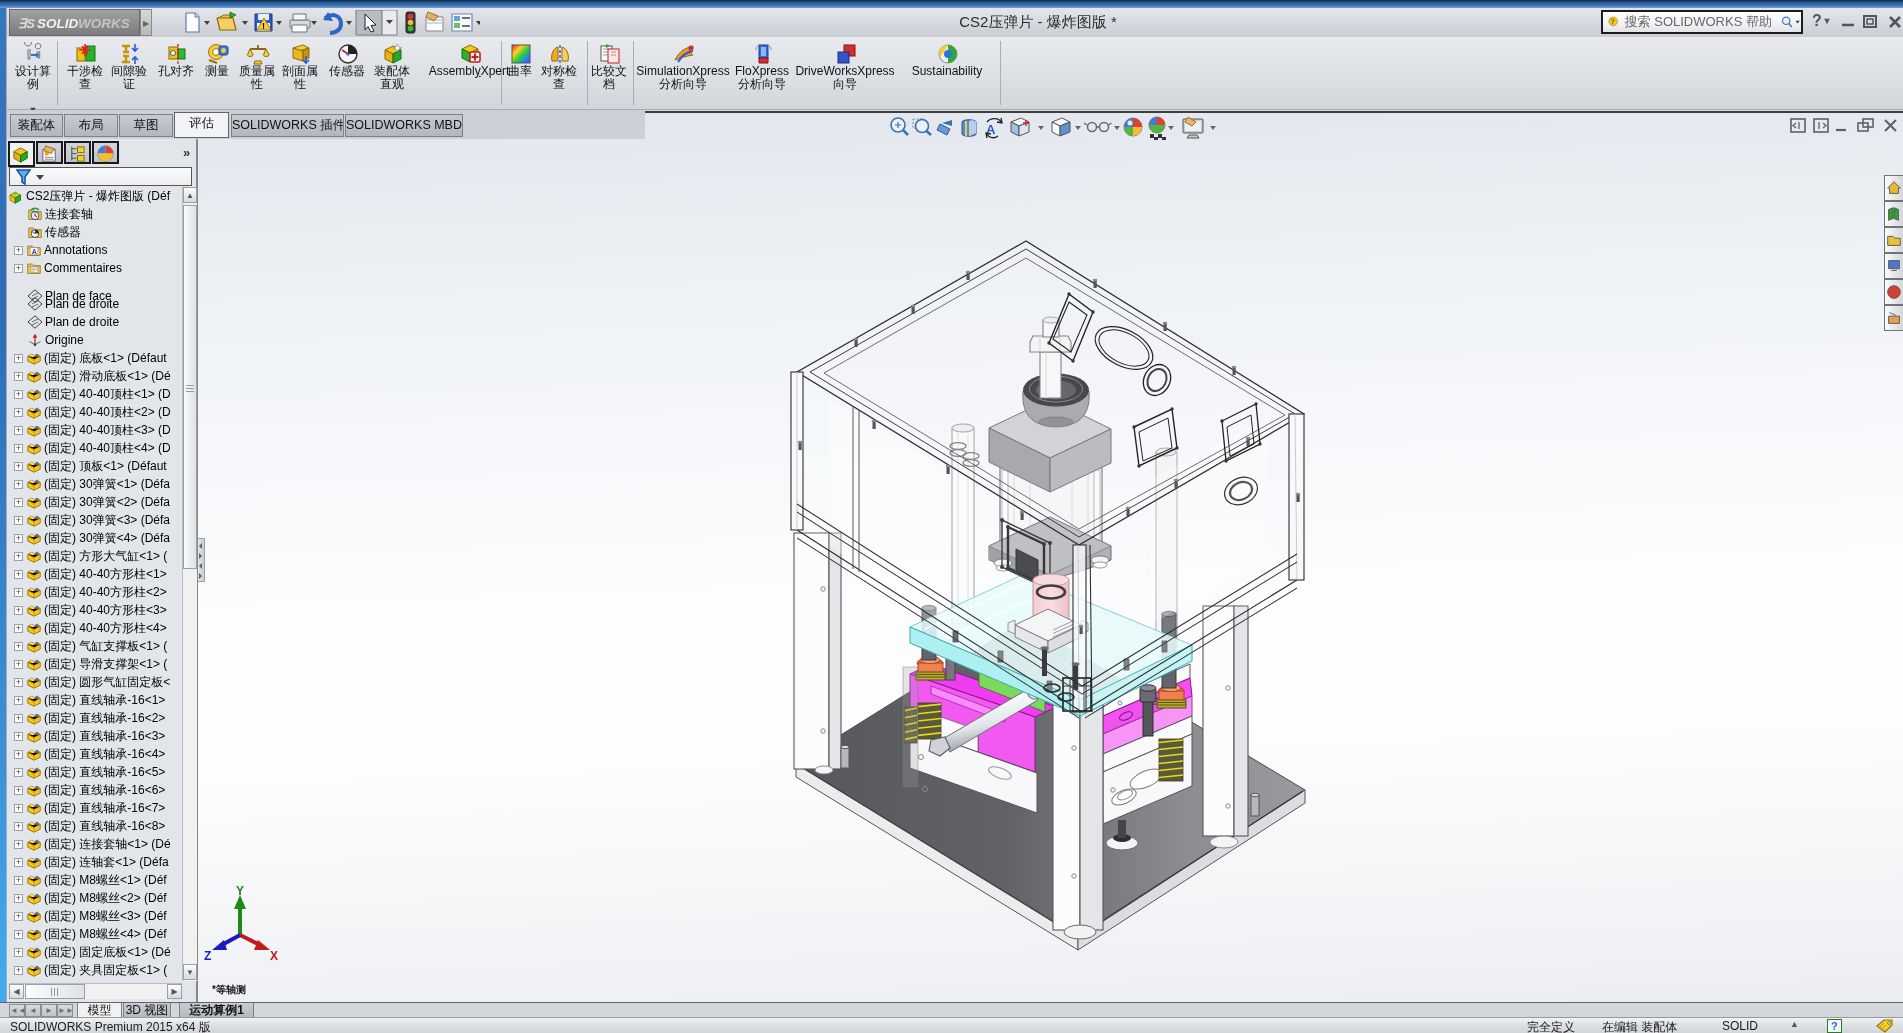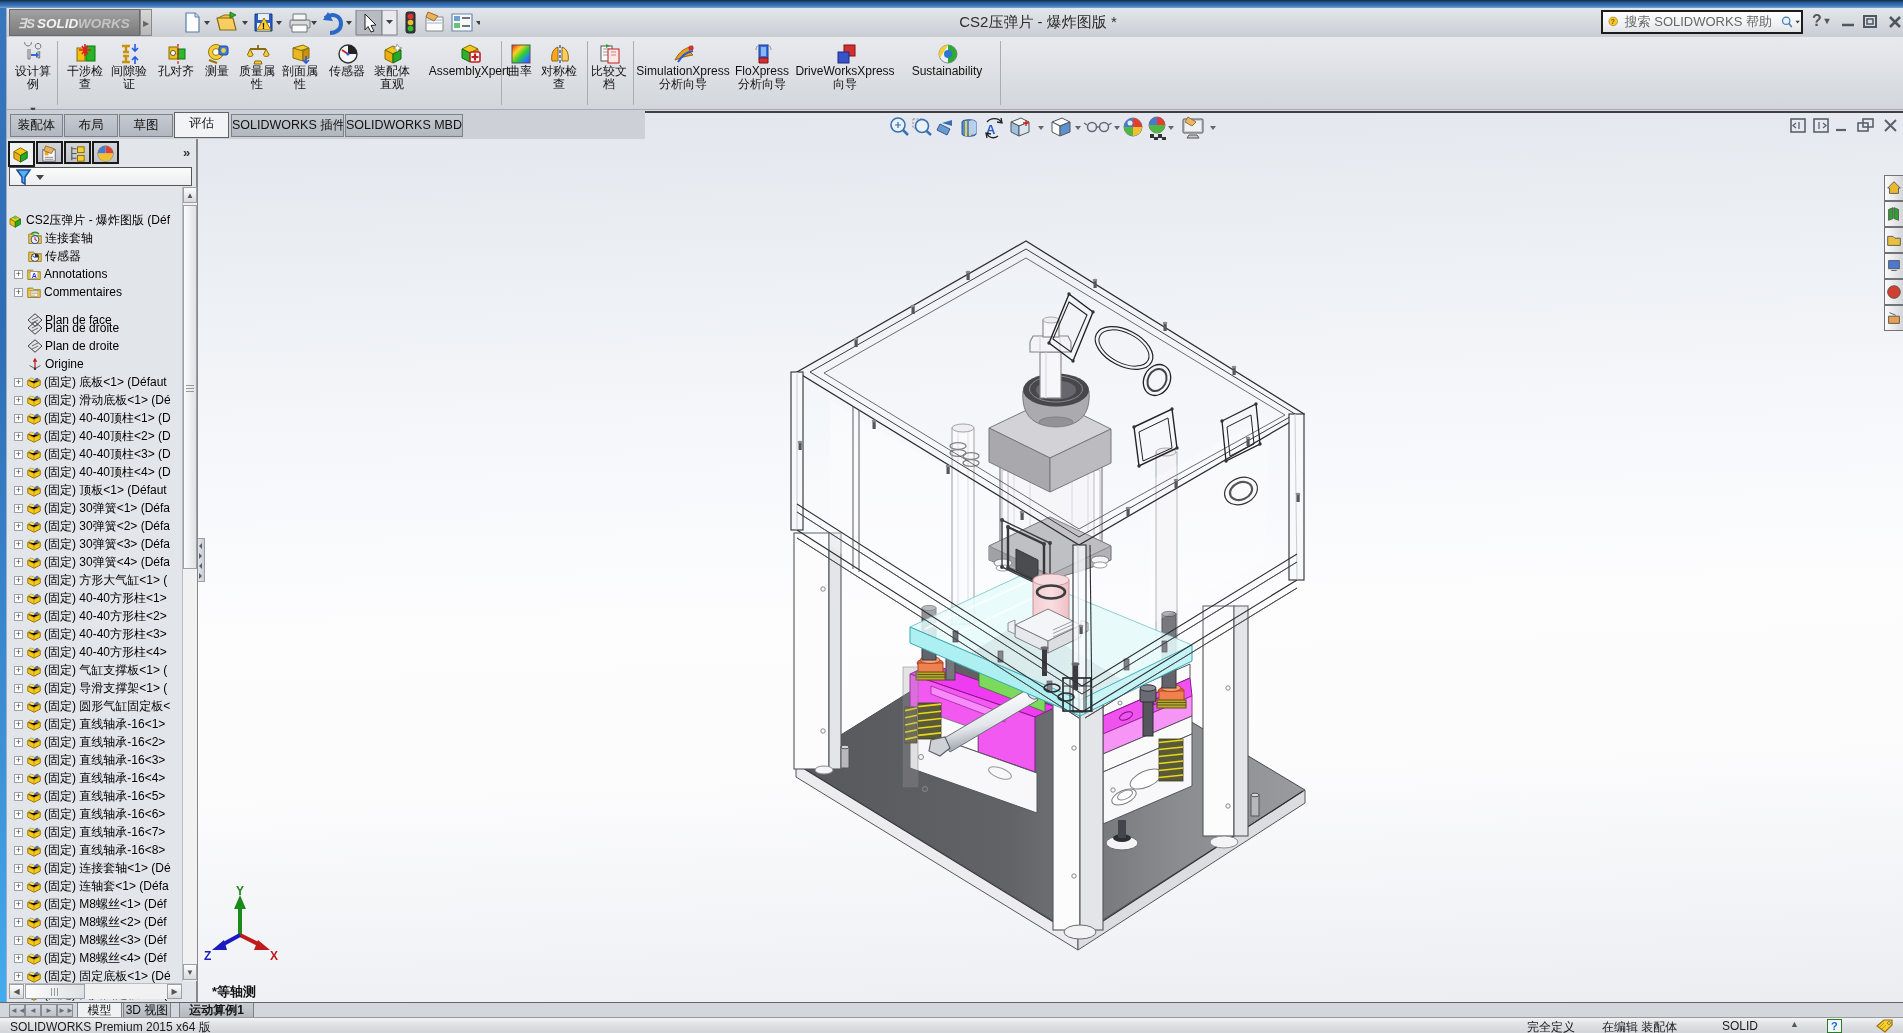--- a/index.html
+++ b/index.html
@@ -21,21 +21,21 @@
 .ricon{margin:2px auto 1px auto;width:22px;height:22px;position:relative;}
 
 #tabstrip{left:7px;top:110px;width:638px;height:29px;background:#cdd1d7;z-index:6;}
 .ctab{position:absolute;top:4px;height:23px;background:linear-gradient(180deg,#c6cad1 0%,#b2b7bf 100%);border:1px solid #7c8087;font-size:12.5px;color:#111;text-align:center;line-height:21px;white-space:nowrap;overflow:hidden;}
 .ctab.act{background:#f2f3f5;top:2px;height:26px;border-color:#606468;}
 
 #panel{left:7px;top:139px;width:191px;height:863px;background:#e2e5ea;border-right:2px solid #888;z-index:5;}
 .ptab{position:absolute;top:2px;width:27px;height:23px;border:2px solid #1a1a1a;background:linear-gradient(180deg,#d2d5da,#bfc3c9);}
 .ptab.act{background:#eff1f2;height:26px;}
 #filterrow{position:absolute;left:2px;top:28px;width:183px;height:19px;background:linear-gradient(180deg,#fafbfb,#eceeef);border:1px solid #555;}
-#tree{position:absolute;left:0;top:48px;width:175px;height:793px;overflow:hidden;font-size:12px;color:#000;margin-top:24px;}
+#tree{position:absolute;left:0;top:48px;width:175px;height:793px;overflow:hidden;font-size:12px;color:#000;}
 .trow{position:absolute;left:0;height:18px;white-space:nowrap;display:flex;align-items:center;}
 .plus{display:inline-block;width:9px;height:9px;border:1px solid #9aa0a8;background:#fff;color:#444;font-size:9px;line-height:7px;text-align:center;margin-right:3px;flex:none;}
 .tico{display:inline-block;width:15px;height:14px;margin-right:3px;flex:none;position:relative;}
 
 .sb{background:#f1f1f1;}
 .sbtn{background:linear-gradient(180deg,#fdfdfd,#d9dadd);border:1px solid #9aa0a8;color:#555;text-align:center;}
 .sthumb{background:linear-gradient(90deg,#fcfcfc,#dfe1e4);border:1px solid #9aa0a8;}
 
 #doctabs{left:0px;top:1002px;width:1903px;height:15px;background:#d3d6db;border-top:1px solid #62666b;}
 .dtab{position:absolute;top:0px;height:15px;background:linear-gradient(180deg,#c9cdd3,#b4b9c0);border:1px solid #7c8087;border-top:none;font-size:12px;color:#111;text-align:center;line-height:14px;}
@@ -602,21 +602,21 @@
 <path d="M40 10 L34 24 L46 24 Z" fill="#1a8a1a"></path>
 <text x="36" y="10" fill="#1a8a1a">Y</text>
 <path d="M40 50 L62 61" stroke="#c01a1a" stroke-width="4"></path>
 <path d="M70 65 L58 55 L54 65 Z" fill="#c01a1a"></path>
 <text x="70" y="75" fill="#c01a1a">X</text>
 <path d="M40 50 L20 61" stroke="#1a1ac0" stroke-width="4"></path>
 <path d="M12 65 L24 55 L27 65 Z" fill="#1a1ac0"></path>
 <text x="4" y="75" fill="#1a1ac0">Z</text>
 </g>
   </svg>
-<div class="abs" style="left:212px;top:983px;font-size:13px;font-weight:bold;color:#111;">*等轴测</div>
+<div class="abs" style="left:212px;top:983px;font-size:10px;font-weight:bold;color:#111;">*等轴测</div>
 <div class="abs" style="left:7px;top:111px;width:191px;height:28px;background:#cdd1d7;"></div>
 <div class="abs" id="panel">
 <div class="ptab act" style="left:1px"><svg width="21" height="20" viewBox="0 0 20 21" style="margin:1px 0 0 1px">
         <path d="M2 8 l7 -4 l7 4 l-7 4 z" fill="#f2c818" stroke="#8a6a00"></path>
         <path d="M2 8 l0 7 l7 4 l0 -7 z" fill="#e8b010" stroke="#8a6a00"></path>
         <path d="M9 12 l7 -4 l0 7 l-7 4 z" fill="#28a828" stroke="#0a700a"></path>
       </svg></div>
 <div class="ptab" style="left:29px"><svg width="21" height="20" viewBox="0 0 20 21" style="margin:1px 0 0 1px">
         <rect x="3" y="6" width="13" height="12" fill="#fdfdfd" stroke="#55607a"></rect>
         <rect x="5" y="8" width="4" height="4" fill="#e8a820"></rect>

